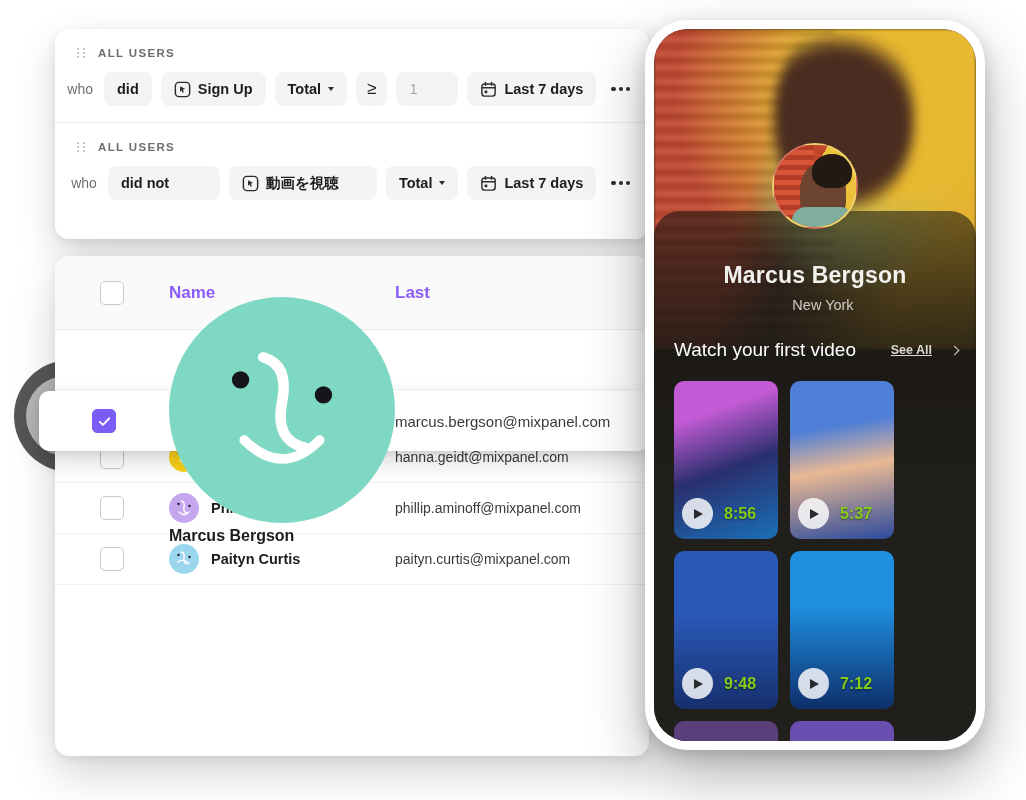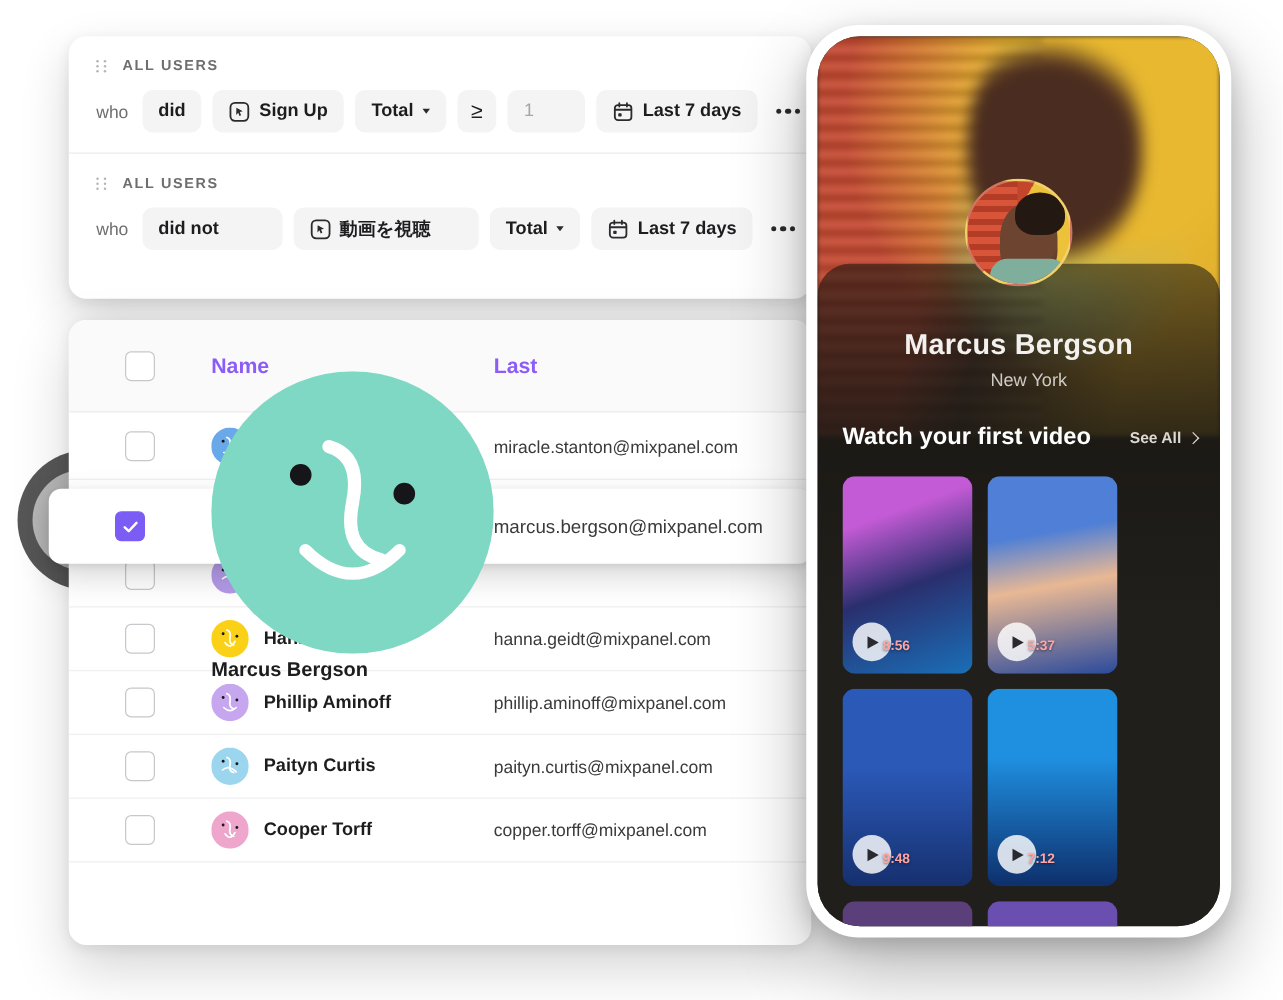--- a/index.html
+++ b/index.html
@@ -42,21 +42,21 @@
   .all-users-line { display: flex; align-items: center; gap: 12px; margin-bottom: 13px; }
   .drag-handle {
     display: grid; grid-template-columns: 3px 3px; gap: 2px 3px;
     width: 9px;
   }
   .drag-handle i { display:block; width:2px; height:2px; border-radius:50%; background:#b5b5b5; }
   .all-users-label {
     font-size: 11.5px; letter-spacing: 1.35px; font-weight: 700; color: #6e6e6e;
   }
 
-  .pill-line { display: flex; align-items: center; gap: 9px; }
+  .pill-line { display: flex; align-items: center; gap: 9px; justify-content: flex-end; }
   .who-label { font-size: 14px; color: #6f6f6f; margin-right: 2px; }
   .pill {
     background: #f4f4f5; border-radius: 8px;
     height: 34px; display: flex; align-items: center; gap: 7px;
     padding: 0 13px; font-size: 14.5px; color: #1d1d1f; font-weight: 600;
     white-space: nowrap;
   }
   .pill.val { color: #a5a5a9; font-weight: 500; min-width: 62px; }
   .pill.op { font-weight: 500; font-size: 17px; padding: 0 11px; }
   .pill.wide1 { min-width: 112px; }
@@ -186,22 +186,22 @@
     font-size: 23px; font-weight: 700; color: #f3f1ee; letter-spacing: .2px;
   }
   .pcity {
     position: absolute; left: 0; right: 0; top: 268px; text-align: center;
     font-size: 14.5px; color: #cfcac4; margin-left: 16px;
   }
   .sec-head {
     position: absolute; left: 20px; right: 18px; top: 310px;
     display: flex; align-items: center; justify-content: space-between;
   }
-  .sec-title { font-size: 19px; font-weight: 700; color: #ffffff; }
-  .see-all { display: flex; align-items: center; gap: 6px; font-size: 12.5px; font-weight: 700; color: #ddd8d2; }
+  .sec-title { font-size: 19px; font-weight: 400; color: #ffffff; }
+  .see-all { display: flex; align-items: center; gap: 19px; font-size: 12.5px; font-weight: 700; color: #ddd8d2; text-decoration: underline; }
   .chev { width: 7px; height: 7px; border-right: 1.8px solid #ddd8d2; border-top: 1.8px solid #ddd8d2; transform: rotate(45deg); }
 
   .grid {
     position: absolute; left: 20px; top: 352px; right: -6px;
     display: flex; flex-wrap: wrap; gap: 12px;
   }
   .vid {
     position: relative; width: 104px; height: 158px;
     border-radius: 10px; overflow: hidden;
   }
@@ -211,22 +211,22 @@
     width: 31px; height: 31px; border-radius: 50%;
     background: rgba(255,255,255,.82);
     display: flex; align-items: center; justify-content: center;
   }
   .play i {
     width: 0; height: 0; border-left: 9px solid #2a2a2e;
     border-top: 5.5px solid transparent; border-bottom: 5.5px solid transparent;
     margin-left: 2px;
   }
   .dur {
-    position: absolute; left: 32px; bottom: 16px;
-    font-size: 11px; font-weight: 700; color: #fca5a5;
+    position: absolute; left: 50px; bottom: 16px;
+    font-size: 16px; font-weight: 700; color: #84cc16;
     text-shadow: 0 1px 2px rgba(0,0,0,.5);
   }
 </style>
 </head>
 <body>
 
 <div id="stage">
 
   <div class="left-blob"></div>
   <div class="left-blob-inner"></div>
@@ -358,36 +358,20 @@
 
   <div class="table-card">
     <div class="thead">
       <div class="c-check">
         <span class="chk"></span>
       </div>
       <div class="c-name th">Name</div>
       <div class="c-email th">Last</div>
     </div>
     <div id="rows">
-        <div class="row first">
-          <div class="c-check">
-            <span class="chk"></span>
-          </div>
-          <div class="c-name">
-            <span class="avatar"><svg viewBox="0 0 60 60" width="100%" height="100%">
-                <circle cx="30" cy="30" r="30" fill="#6aa9e9"></circle>
-                <path d="M25 16 q7 2 5 12 q-2 10 6 12" stroke="#fff" stroke-width="2.8" fill="none" stroke-linecap="round"></path>
-                <circle cx="19" cy="22" r="2.3" fill="#16161a"></circle>
-                <circle cx="41" cy="26" r="2.3" fill="#16161a"></circle>
-                <path d="M20 40 h20" stroke="#fff" stroke-width="2.6" stroke-linecap="round" fill="none"></path>
-              </svg></span>
-            <span class="uname">Miracle Stanton</span>
-          </div>
-          <div class="c-email uemail">miracle.stanton@mixpanel.com</div>
-        </div>
         <div class="row" style="visibility: hidden;">
           <div class="c-check">
             <span class="chk"></span>
           </div>
           <div class="c-name">
             <span class="avatar"><svg viewBox="0 0 60 60" width="100%" height="100%">
                 <circle cx="30" cy="30" r="30" fill="#7fd8c3"></circle>
                 <path d="M25 16 q7 2 5 12 q-2 10 6 12" stroke="#fff" stroke-width="2.8" fill="none" stroke-linecap="round"></path>
                 <circle cx="19" cy="22" r="2.3" fill="#16161a"></circle>
                 <circle cx="41" cy="26" r="2.3" fill="#16161a"></circle>
@@ -452,36 +436,20 @@
             <span class="avatar"><svg viewBox="0 0 60 60" width="100%" height="100%">
                 <circle cx="30" cy="30" r="30" fill="#9bd6ee"></circle>
                 <path d="M25 16 q7 2 5 12 q-2 10 6 12" stroke="#fff" stroke-width="2.8" fill="none" stroke-linecap="round"></path>
                 <circle cx="19" cy="22" r="2.3" fill="#16161a"></circle>
                 <circle cx="41" cy="26" r="2.3" fill="#16161a"></circle>
                 <path d="M18 36 q10 -9 22 3" stroke="#fff" stroke-width="2.6" stroke-linecap="round" fill="none"></path>
               </svg></span>
             <span class="uname">Paityn Curtis</span>
           </div>
           <div class="c-email uemail">paityn.curtis@mixpanel.com</div>
-        </div>
-        <div class="row">
-          <div class="c-check">
-            <span class="chk"></span>
-          </div>
-          <div class="c-name">
-            <span class="avatar"><svg viewBox="0 0 60 60" width="100%" height="100%">
-                <circle cx="30" cy="30" r="30" fill="#efa6cd"></circle>
-                <path d="M25 16 q7 2 5 12 q-2 10 6 12" stroke="#fff" stroke-width="2.8" fill="none" stroke-linecap="round"></path>
-                <circle cx="19" cy="22" r="2.3" fill="#16161a"></circle>
-                <circle cx="41" cy="26" r="2.3" fill="#16161a"></circle>
-                <path d="M22 36 q8 12 16 -2" stroke="#fff" stroke-width="2.6" stroke-linecap="round" fill="none"></path>
-              </svg></span>
-            <span class="uname">Cooper Torff</span>
-          </div>
-          <div class="c-email uemail">copper.torff@mixpanel.com</div>
         </div>
       </div>
   </div>
 
   <div class="sel-row">
     <div class="c-check">
       <span class="chk on">
         <svg width="15" height="15" viewBox="0 0 16 16">
           <path d="M3 8.4 L6.4 11.6 L13 4.6" fill="none" stroke="#fff" stroke-width="2.1" stroke-linecap="round" stroke-linejoin="round"></path>
         </svg>

